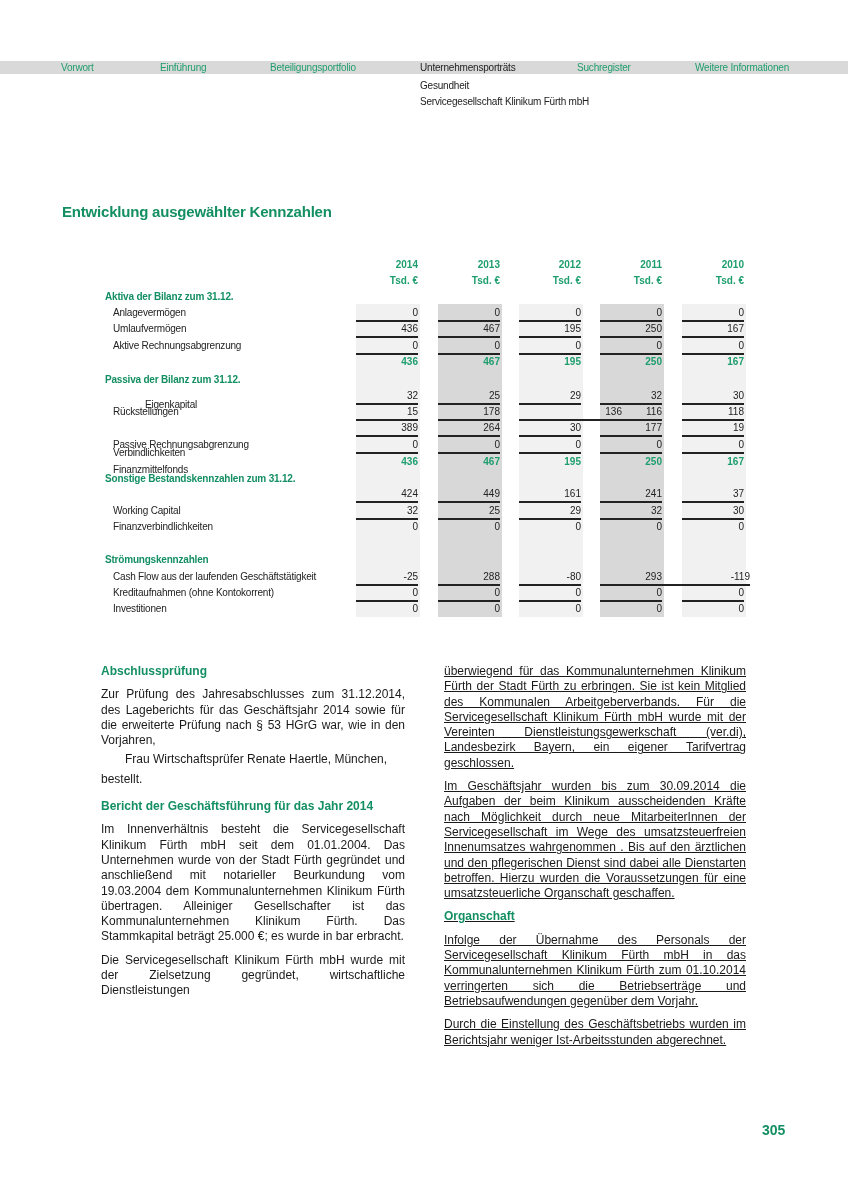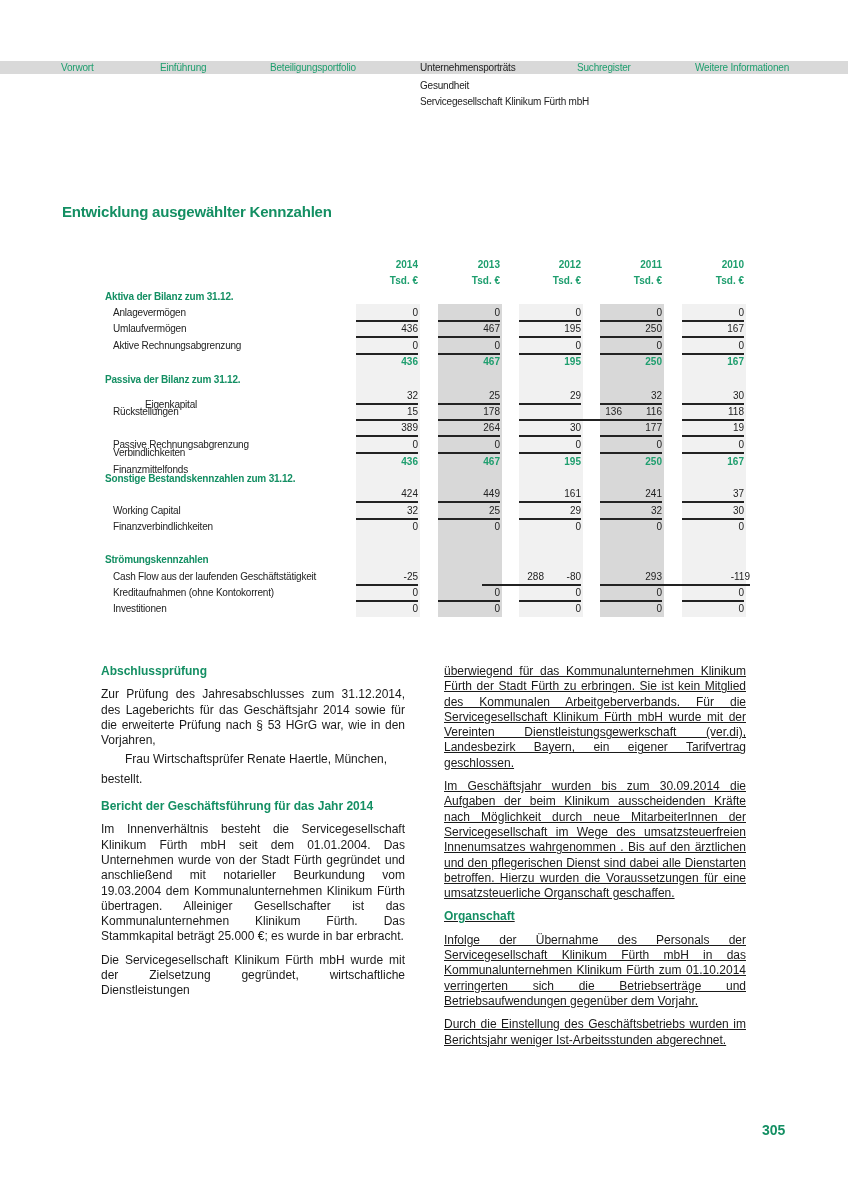--- a/index.html
+++ b/index.html
@@ -153,21 +153,21 @@
     <div class="cell ruled" style="left: 682px; top: 504px;">30</div>
     <div class="row-label item" style="top: 521px;">Finanzverbindlichkeiten</div>
     <div class="cell" style="left: 356px; top: 520px;">0</div>
     <div class="cell" style="left: 438px; top: 520px;">0</div>
     <div class="cell" style="left: 519px; top: 520px;">0</div>
     <div class="cell" style="left: 600px; top: 520px;">0</div>
     <div class="cell" style="left: 682px; top: 520px;">0</div>
     <div class="row-label section" style="top: 554px;">Strömungskennzahlen</div>
     <div class="row-label item" style="top: 571px;">Cash Flow aus der laufenden Geschäftstätigkeit</div>
     <div class="cell ruled" style="left: 356px; top: 570px;">-25</div>
-    <div class="cell ruled" style="left: 438px; top: 570px; margin-left: 44px;">288</div>
+    <div class="cell ruled" style="left: 438px; top: 570px;">288</div>
     <div class="cell ruled" style="left: 519px; top: 570px;">-80</div>
     <div class="cell ruled" style="left: 600px; top: 570px;">293</div>
     <div class="cell ruled" style="left: 652px; top: 570px; padding-left: 36px;">-119</div>
     <div class="row-label item" style="top: 587px;">Kreditaufnahmen (ohne Kontokorrent)</div>
     <div class="cell ruled" style="left: 356px; top: 586px;">0</div>
     <div class="cell ruled" style="left: 438px; top: 586px;">0</div>
     <div class="cell ruled" style="left: 519px; top: 586px;">0</div>
     <div class="cell ruled" style="left: 600px; top: 586px;">0</div>
     <div class="cell ruled" style="left: 682px; top: 586px;">0</div>
     <div class="row-label item" style="top: 603px;">Investitionen</div>

